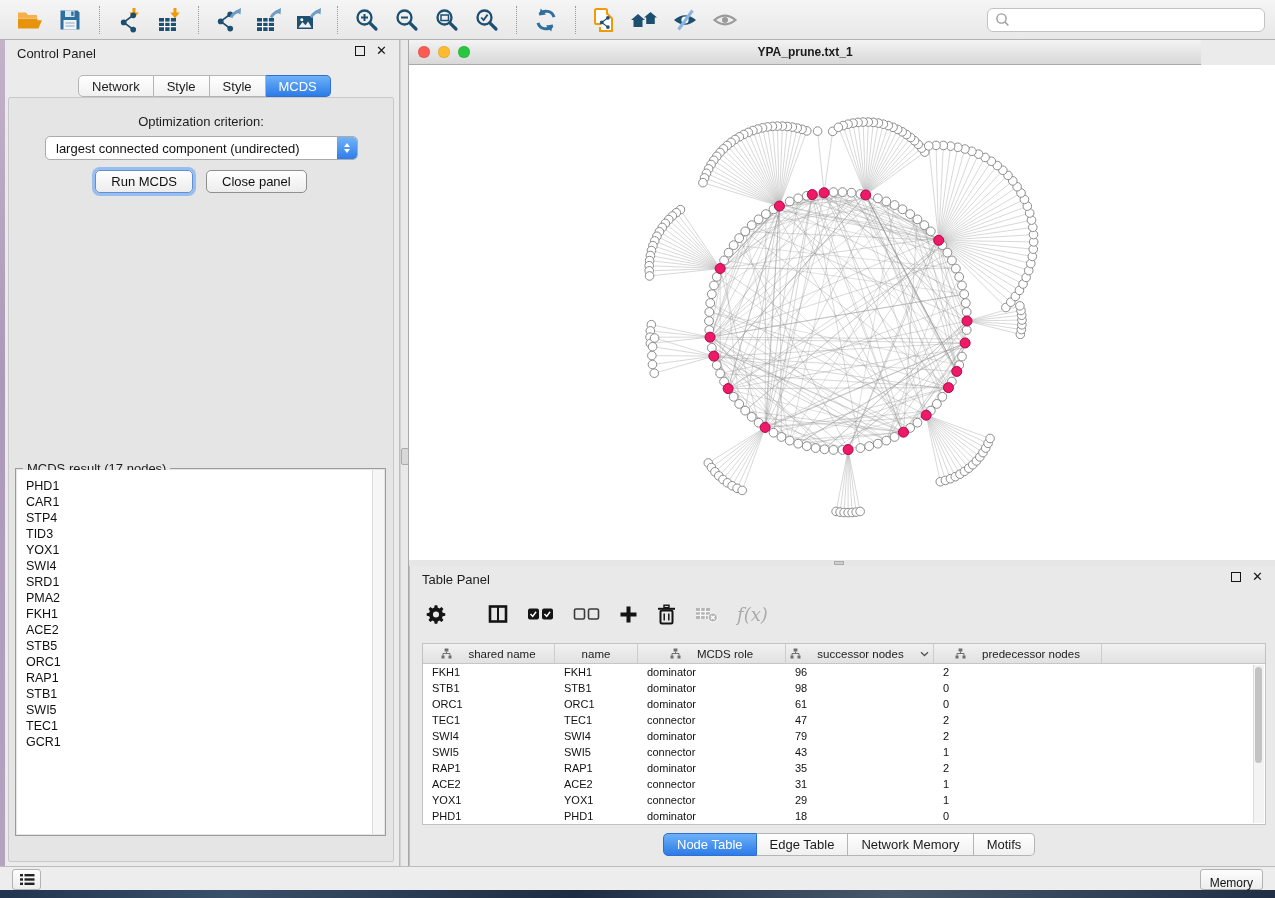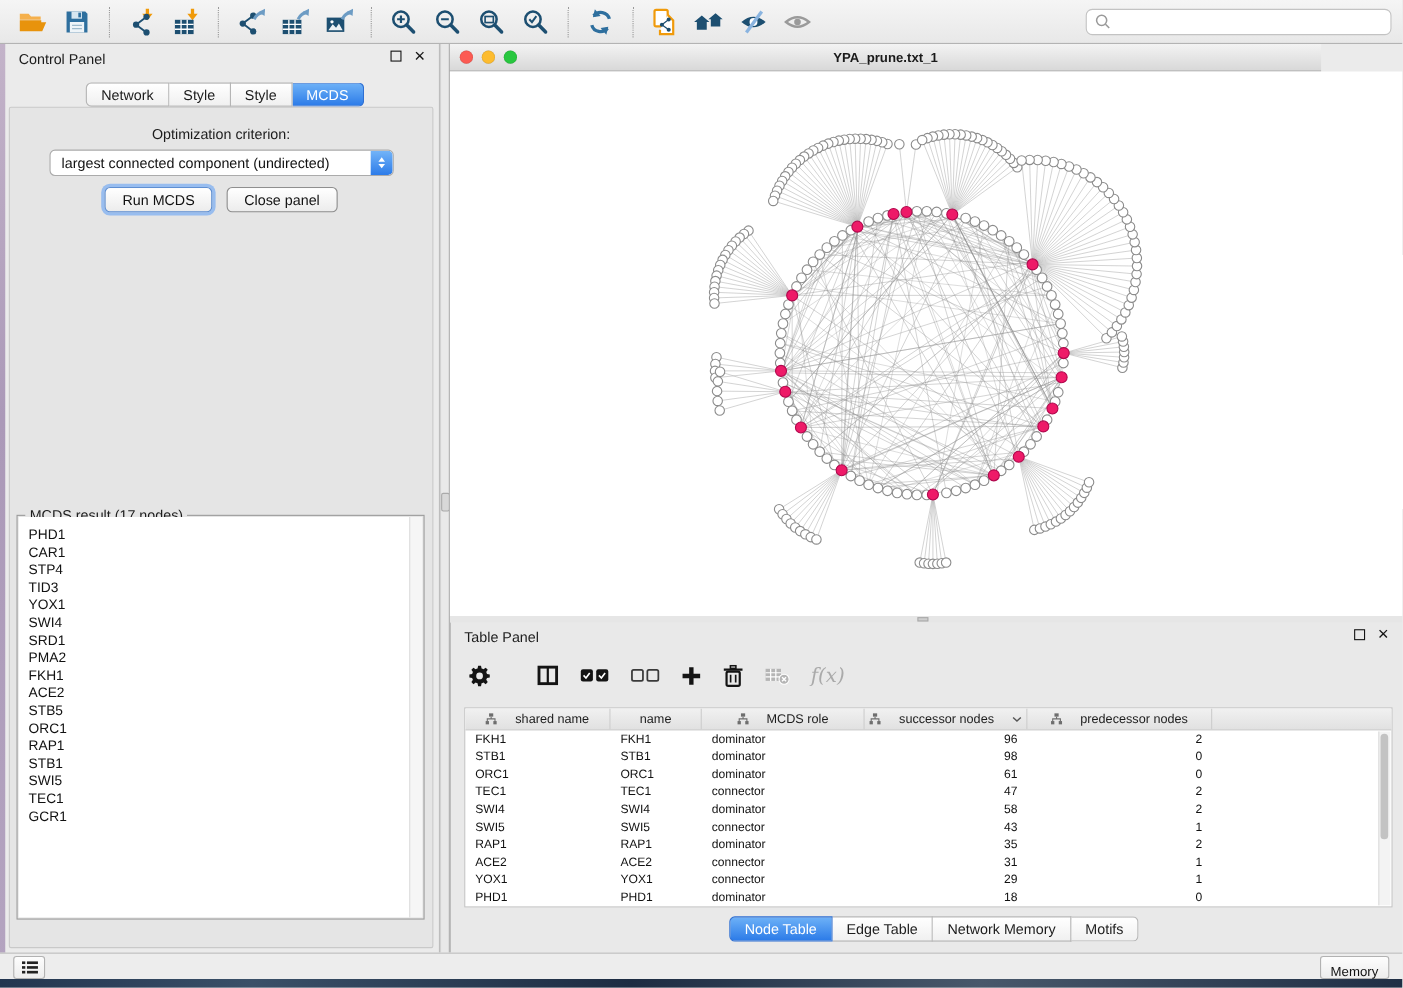--- a/index.html
+++ b/index.html
@@ -68,21 +68,21 @@
   #table-panel{position:absolute;left:409px;top:566px;width:866px;height:300px;background:#e9e9e9;border-left:1px solid #bdbdbd;box-sizing:border-box;}
   #tp-toolbar{position:absolute;left:16px;top:30px;height:36px;display:flex;align-items:center;}
   .tp-btn{display:flex;align-items:center;justify-content:center;height:30px;margin-right:19px;}
   .tp-btn.gap{margin-right:41px;}
   #tp-table{position:absolute;left:12px;top:77px;width:844px;height:182px;background:#fff;border:1px solid #c2c2c2;box-sizing:border-box;overflow:hidden;}
   #tp-header{display:flex;height:20px;background:linear-gradient(#f1f1f1,#e1e1e1);border-bottom:1px solid #c6c6c6;box-sizing:border-box;}
   .th{display:flex;align-items:center;justify-content:center;gap:16px;font-size:11.5px;color:#1c1c1c;border-right:1px solid #cdcdcd;box-sizing:border-box;height:100%;}
   .th.filler{flex:1;border-right:none;}
   .tr{display:flex;height:16px;}
   .td{font-size:11px;line-height:16px;padding:0 9px;box-sizing:border-box;color:#111;white-space:nowrap;overflow:hidden;}
-  .td.num{text-align:right;}
+  .td.num{}
   #tp-vscroll{position:absolute;top:21px;right:1px;bottom:1px;width:11px;background:#f3f3f3;border-left:1px solid #dcdcdc;box-sizing:border-box;}
   #tp-thumb{position:absolute;top:2px;left:1px;width:7px;height:96px;background:#c3c3c3;border-radius:4px;}
   #tp-tabs{position:absolute;left:253px;top:267px;display:flex;}
   #tp-tabs .seg{height:21px;}
 
   
   #status-bar{position:absolute;left:0;top:866px;width:1275px;height:24px;background:#ededed;border-top:1px solid #bcbcbc;box-sizing:border-box;}
   #list-btn{position:absolute;left:12px;top:2px;width:27px;height:19px;background:linear-gradient(#fdfdfd,#ededed);border:1px solid #b2b2b2;border-radius:3px;display:flex;align-items:center;justify-content:center;}
   #memory-btn{position:absolute;right:12px;top:2px;height:19px;padding:0 9px;background:linear-gradient(#fdfdfd,#ededed);border:1px solid #b2b2b2;border-radius:3px;display:flex;align-items:center;gap:6px;flex-direction:column;}
   #memory-dot{width:11px;height:11px;border-radius:50%;}
@@ -1156,21 +1156,21 @@
             <div class="td" style="width: 132px;">TEC1</div>
             <div class="td" style="width: 83px;">TEC1</div>
             <div class="td" style="width: 148px;">connector</div>
             <div class="td num" style="width: 148px;">47</div>
             <div class="td num" style="width: 168px;">2</div>
           </div>
           <div class="tr">
             <div class="td" style="width: 132px;">SWI4</div>
             <div class="td" style="width: 83px;">SWI4</div>
             <div class="td" style="width: 148px;">dominator</div>
-            <div class="td num" style="width: 148px;">58</div>
+            <div class="td num" style="width: 148px;">79</div>
             <div class="td num" style="width: 168px;">2</div>
           </div>
           <div class="tr">
             <div class="td" style="width: 132px;">SWI5</div>
             <div class="td" style="width: 83px;">SWI5</div>
             <div class="td" style="width: 148px;">connector</div>
             <div class="td num" style="width: 148px;">43</div>
             <div class="td num" style="width: 168px;">1</div>
           </div>
           <div class="tr">

